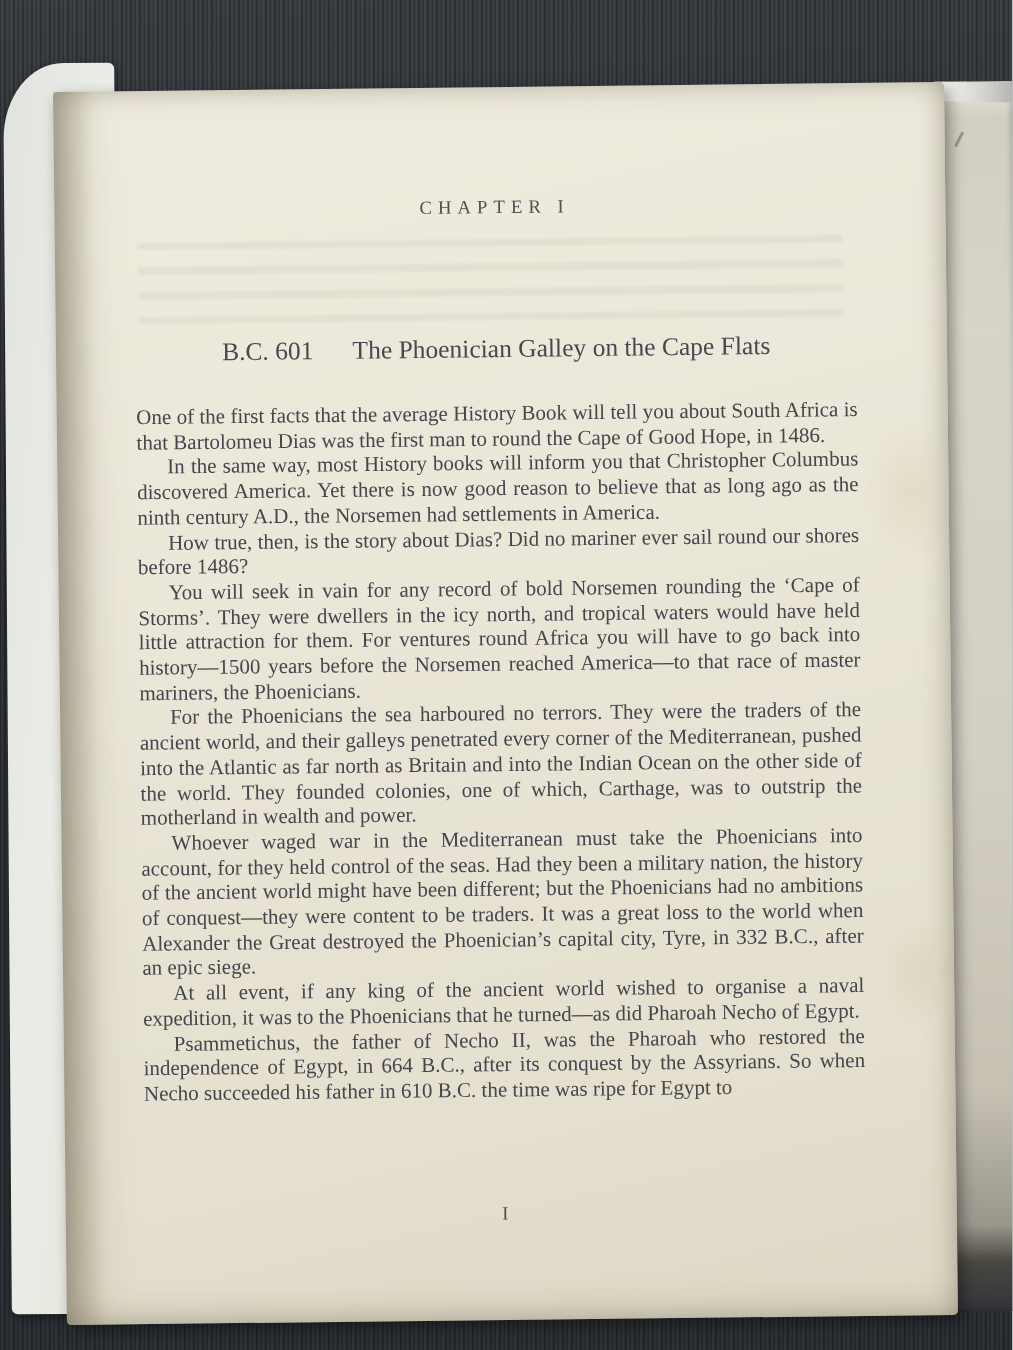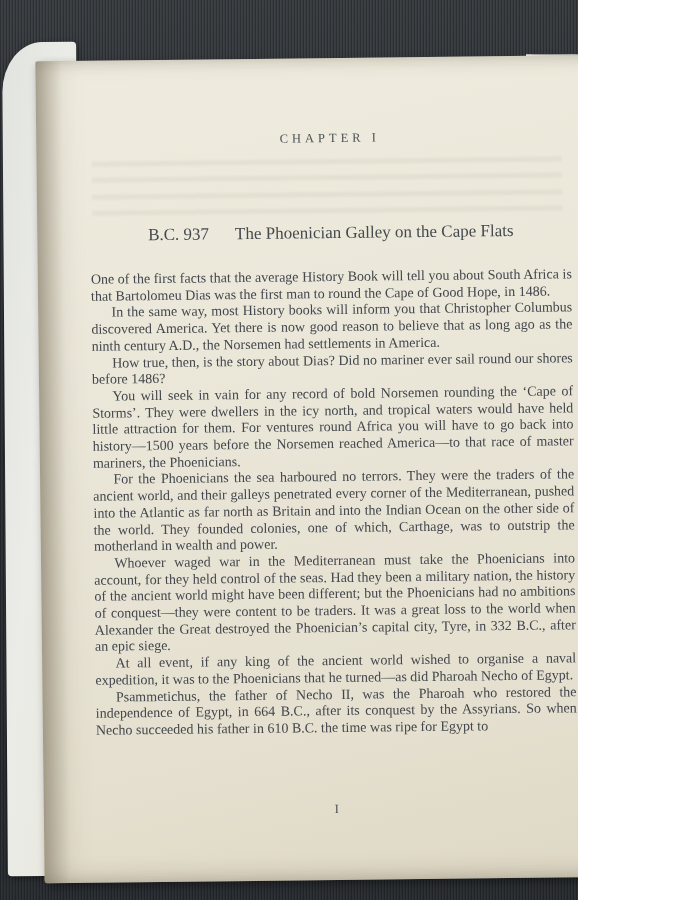--- a/index.html
+++ b/index.html
@@ -1,23 +1,22 @@
 <!DOCTYPE html>
 <html><head>
 <meta charset="utf-8">
 <style>
   html,body{margin:0;padding:0;}
   body{width:675px;height:900px;overflow:hidden;font-family:"Liberation Serif", serif;}
 
   .scene{
-    position:relative;width:547px;height:900px;overflow:hidden;
+    position:relative;width:675px;height:900px;overflow:hidden;
     background:
       repeating-linear-gradient(90deg, rgba(0,0,0,.22) 0 1px, rgba(255,255,255,.02) 1px 2px, transparent 2px 3px),
       linear-gradient(175deg,#3a3e42 0%,#303438 35%,#2a2e32 100%);
-    padding-left: 31px;
   }
 
   
   .page-stack{
     position:absolute;left:5px;top:42px;width:74px;height:834px;
     border-radius:40px 4px 4px 4px / 50px 4px 4px 4px;
     background:linear-gradient(95deg,#e1e3de 0%,#ebece7 45%,#e7e6db 100%);
     box-shadow:1px 2px 7px rgba(0,0,0,.45);
     transform:rotate(-.4deg);
   }
@@ -110,21 +109,21 @@
   <div class="book-page">
     <div class="gutter-shadow"></div>
     <div class="ghost-lines"></div>
     <div class="stain s1"></div>
     <div class="stain s2"></div>
 
     <div class="text-col">
       <div class="chapter-heading">CHAPTER I</div>
 
       <div class="section-heading">
-        <span class="era">B.C. 937</span><span>The Phoenician Galley on the Cape Flats</span>
+        <span class="era">B.C. 601</span><span>The Phoenician Galley on the Cape Flats</span>
       </div>
 
       <div class="body-text">
         <p>One of the first facts that the average History Book will tell you about South Africa is that Bartolomeu Dias was the first man to round the Cape of Good Hope, in 1486.</p>
         <p>In the same way, most History books will inform you that Christopher Columbus discovered America. Yet there is now good reason to believe that as long ago as the ninth century A.D., the Norsemen had settlements in America.</p>
         <p>How true, then, is the story about Dias? Did no mariner ever sail round our shores before 1486?</p>
         <p>You will seek in vain for any record of bold Norsemen rounding the ‘Cape of Storms’. They were dwellers in the icy north, and tropical waters would have held little attraction for them. For ventures round Africa you will have to go back into history—1500 years before the Norsemen reached America—to that race of master mariners, the Phoenicians.</p>
         <p>For the Phoenicians the sea harboured no terrors. They were the traders of the ancient world, and their galleys penetrated every corner of the Mediterranean, pushed into the Atlantic as far north as Britain and into the Indian Ocean on the other side of the world. They founded colonies, one of which, Carthage, was to outstrip the motherland in wealth and power.</p>
         <p>Whoever waged war in the Mediterranean must take the Phoenicians into account, for they held control of the seas. Had they been a military nation, the history of the ancient world might have been different; but the Phoenicians had no ambitions of conquest—they were content to be traders. It was a great loss to the world when Alexander the Great destroyed the Phoenician’s capital city, Tyre, in 332 B.C., after an epic siege.</p>
         <p>At all event, if any king of the ancient world wished to organise a naval expedition, it was to the Phoenicians that he turned—as did Pharoah Necho of Egypt.</p>

